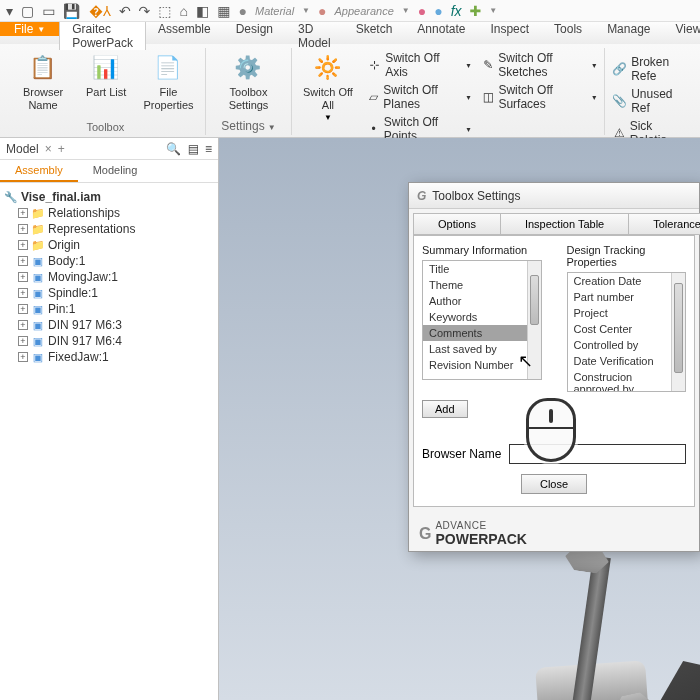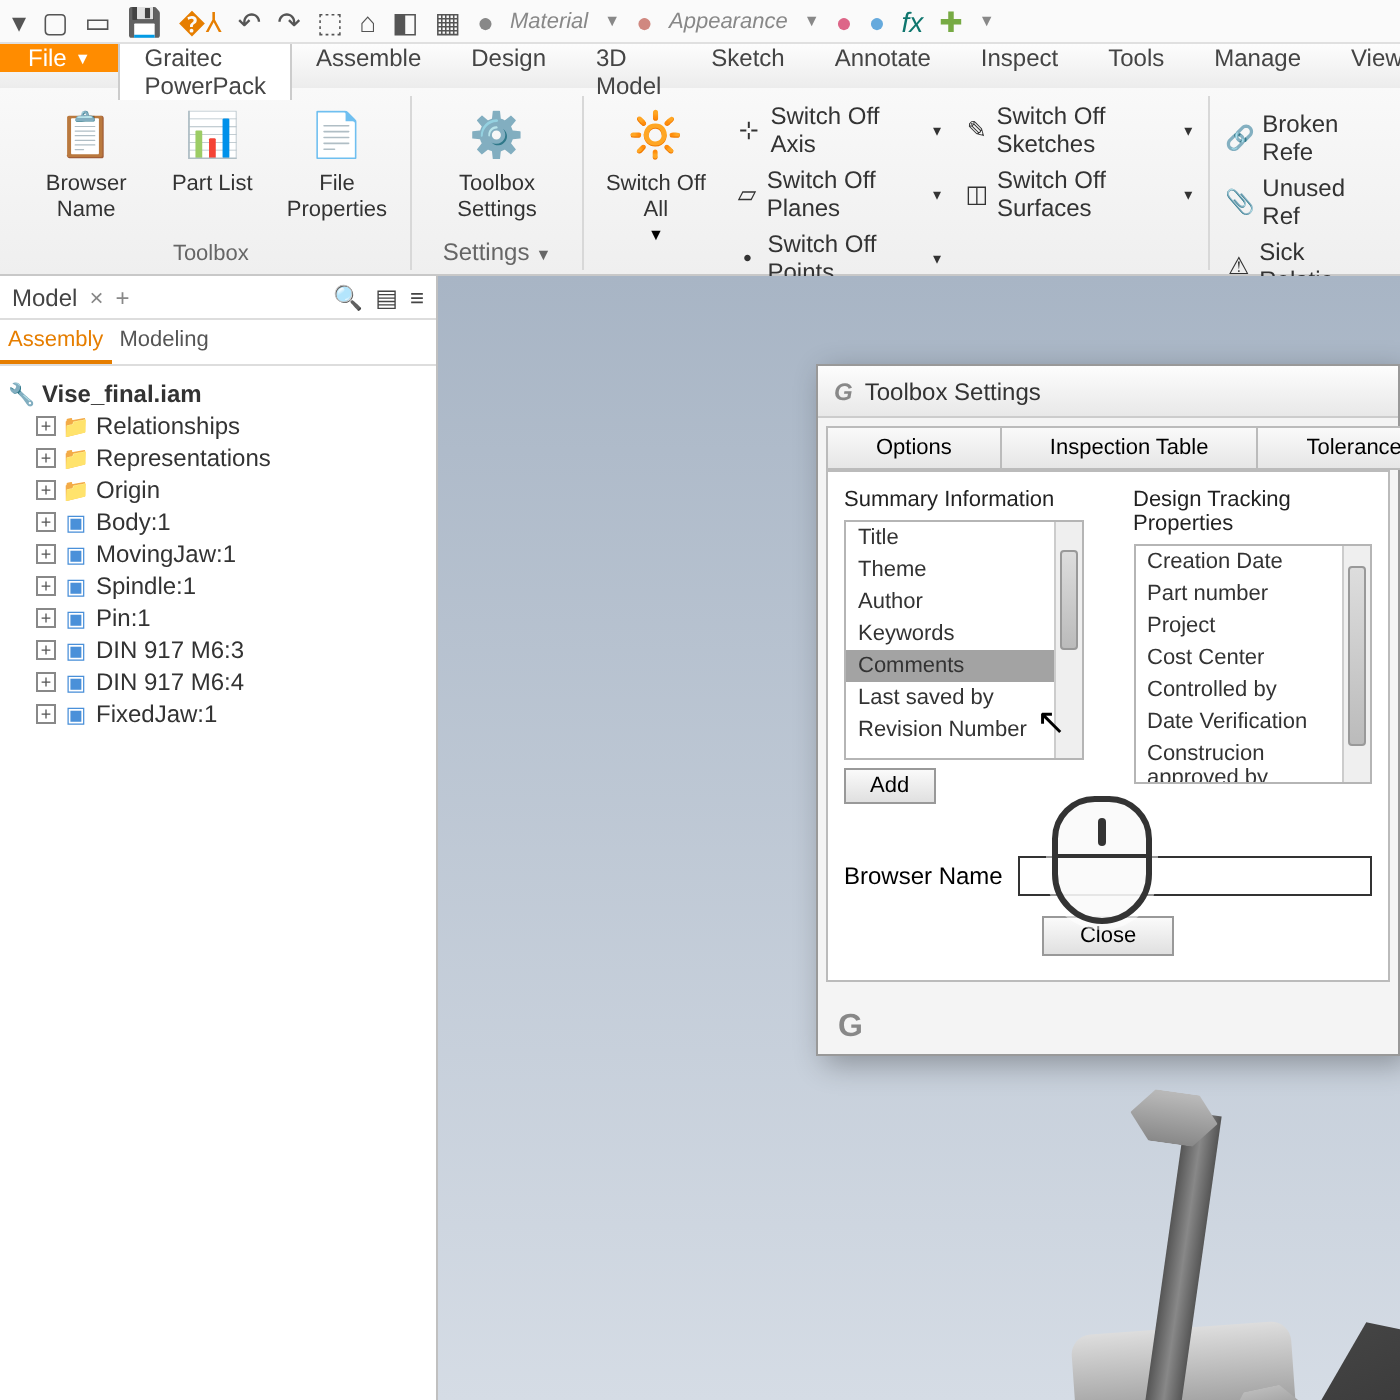--- a/index.html
+++ b/index.html
@@ -20,21 +20,21 @@
 .rbtn .lbl{font-size:11px;color:#333;text-align:center;line-height:1.15}
 .rgroup .glabel{font-size:11px;color:#666;padding:2px 0}
 .rlist{display:flex;flex-direction:column;gap:2px;padding-top:2px}
 .ritem{display:flex;align-items:center;gap:4px;font-size:11px;color:#333;cursor:pointer;padding:1px 2px}
 .ritem .si{width:14px;height:14px;display:inline-flex;align-items:center;justify-content:center;font-size:12px}
 .content{display:flex;height:562px}
 .browser{width:219px;background:#fff;border-right:1px solid #c0c0c0;display:flex;flex-direction:column}
 .bhead{height:22px;display:flex;align-items:center;padding:0 6px;gap:6px;border-bottom:1px solid #ddd;color:#444}
 .bhead .sp{flex:1}
 .btabs{display:flex;border-bottom:1px solid #ddd}
-.btabs .bt{padding:4px 4px;font-size:11px;cursor:pointer;color:#555}
+.btabs .bt{padding:4px 15px;font-size:11px;cursor:pointer;color:#555}
 .btabs .bt.active{color:#e67e00;border-bottom:2px solid #e67e00}
 .tree{padding:6px 4px;overflow:auto}
 .tnode{display:flex;align-items:center;gap:3px;padding:1px 0;font-size:12px;color:#333;cursor:pointer}
 .tnode .tw{width:10px;height:10px;border:1px solid #888;display:inline-flex;align-items:center;justify-content:center;font-size:9px;line-height:1;color:#555;background:#fff}
 .tnode .ti{width:14px;height:14px;display:inline-flex;align-items:center;justify-content:center;font-size:11px}
 .tnode.child{padding-left:14px}
 .tnode .fn{font-weight:bold}
 .folder{color:#e6a800}
 .cube{color:#4a90d9}
 .viewport{flex:1;background:linear-gradient(#a8b5c5,#d5dce5);position:relative;overflow:hidden}
@@ -45,21 +45,21 @@
 .dtab.active{background:#fff;border-bottom:1px solid #fff;position:relative;z-index:1}
 .dbody{background:#fff;border:1px solid #bbb;margin:0 4px 6px;padding:8px 8px 12px;position:relative}
 .cols{display:flex;gap:25px}
 .col{flex:1}
 .col h4{font-size:11px;font-weight:normal;color:#222;margin-bottom:4px}
 .listbox{border:1px solid #b5b5b5;height:120px;background:#fff;overflow:hidden;position:relative}
 .listbox .li{padding:2px 6px;font-size:11px;color:#333;cursor:pointer}
 .listbox .li.sel{background:#a3a3a3}
 .listbox .sb{position:absolute;right:0;top:0;bottom:0;width:14px;background:#efefef;border-left:1px solid #ccc}
 .listbox .sb .th{position:absolute;left:2px;right:2px;top:14px;height:50px;background:linear-gradient(#ddd,#bbb);border:1px solid #999;border-radius:2px}
-.addbtn{margin-top:4px;padding:2px 12px;font-size:11px;border:1px solid #999;background:linear-gradient(#fafafa,#e0e0e0);cursor:pointer}
+.addbtn{margin-top:20px;padding:2px 12px;font-size:11px;border:1px solid #999;background:linear-gradient(#fafafa,#e0e0e0);cursor:pointer}
 .bnrow{display:flex;align-items:center;gap:8px;margin-top:14px}
 .bnrow input{flex:1;height:20px;border:1px solid #333;padding:0 4px;font-size:11px}
 .closebtn{display:block;margin:10px auto 0;padding:3px 18px;border:1px solid #999;background:linear-gradient(#fafafa,#e0e0e0);cursor:pointer;font-size:11px}
 .logo{padding:8px 10px 4px;display:flex;align-items:center;gap:4px;color:#555}
 .logo .g{font-weight:bold;font-size:16px;color:#888}
 .logo .txt{font-size:10px;letter-spacing:.5px;line-height:1}
 .logo .pp{font-weight:bold;font-size:14px;color:#333}
 .mouse{position:absolute;left:526px;top:398px;width:50px;height:64px;border:3px solid #333;border-radius:24px 24px 28px 28px;background:rgba(250,250,250,.9);box-shadow:0 0 0 3px rgba(255,255,255,.5)}
 .mouse:before{content:"";position:absolute;left:50%;top:8px;width:4px;height:14px;background:#333;border-radius:2px;transform:translateX(-50%)}
 .mouse:after{content:"";position:absolute;left:0;right:0;top:26px;height:2px;background:#333}
@@ -338,17 +338,21 @@
       </div>
     </div>
     <div class="bnrow">
       <span>Browser Name</span>
       <input type="text" value="" style="">
     </div>
     <button class="closebtn">Close</button>
   </div>
   <div class="logo">
     <span class="g">G</span>
+    <div>
+      <div class="txt">ADVANCE</div>
+      <div class="pp">POWERPACK</div>
+    </div>
   </div>
 </div>
 
 <div class="mouse"></div>
 <div class="cursor">↖</div>
 
 </body></html>

